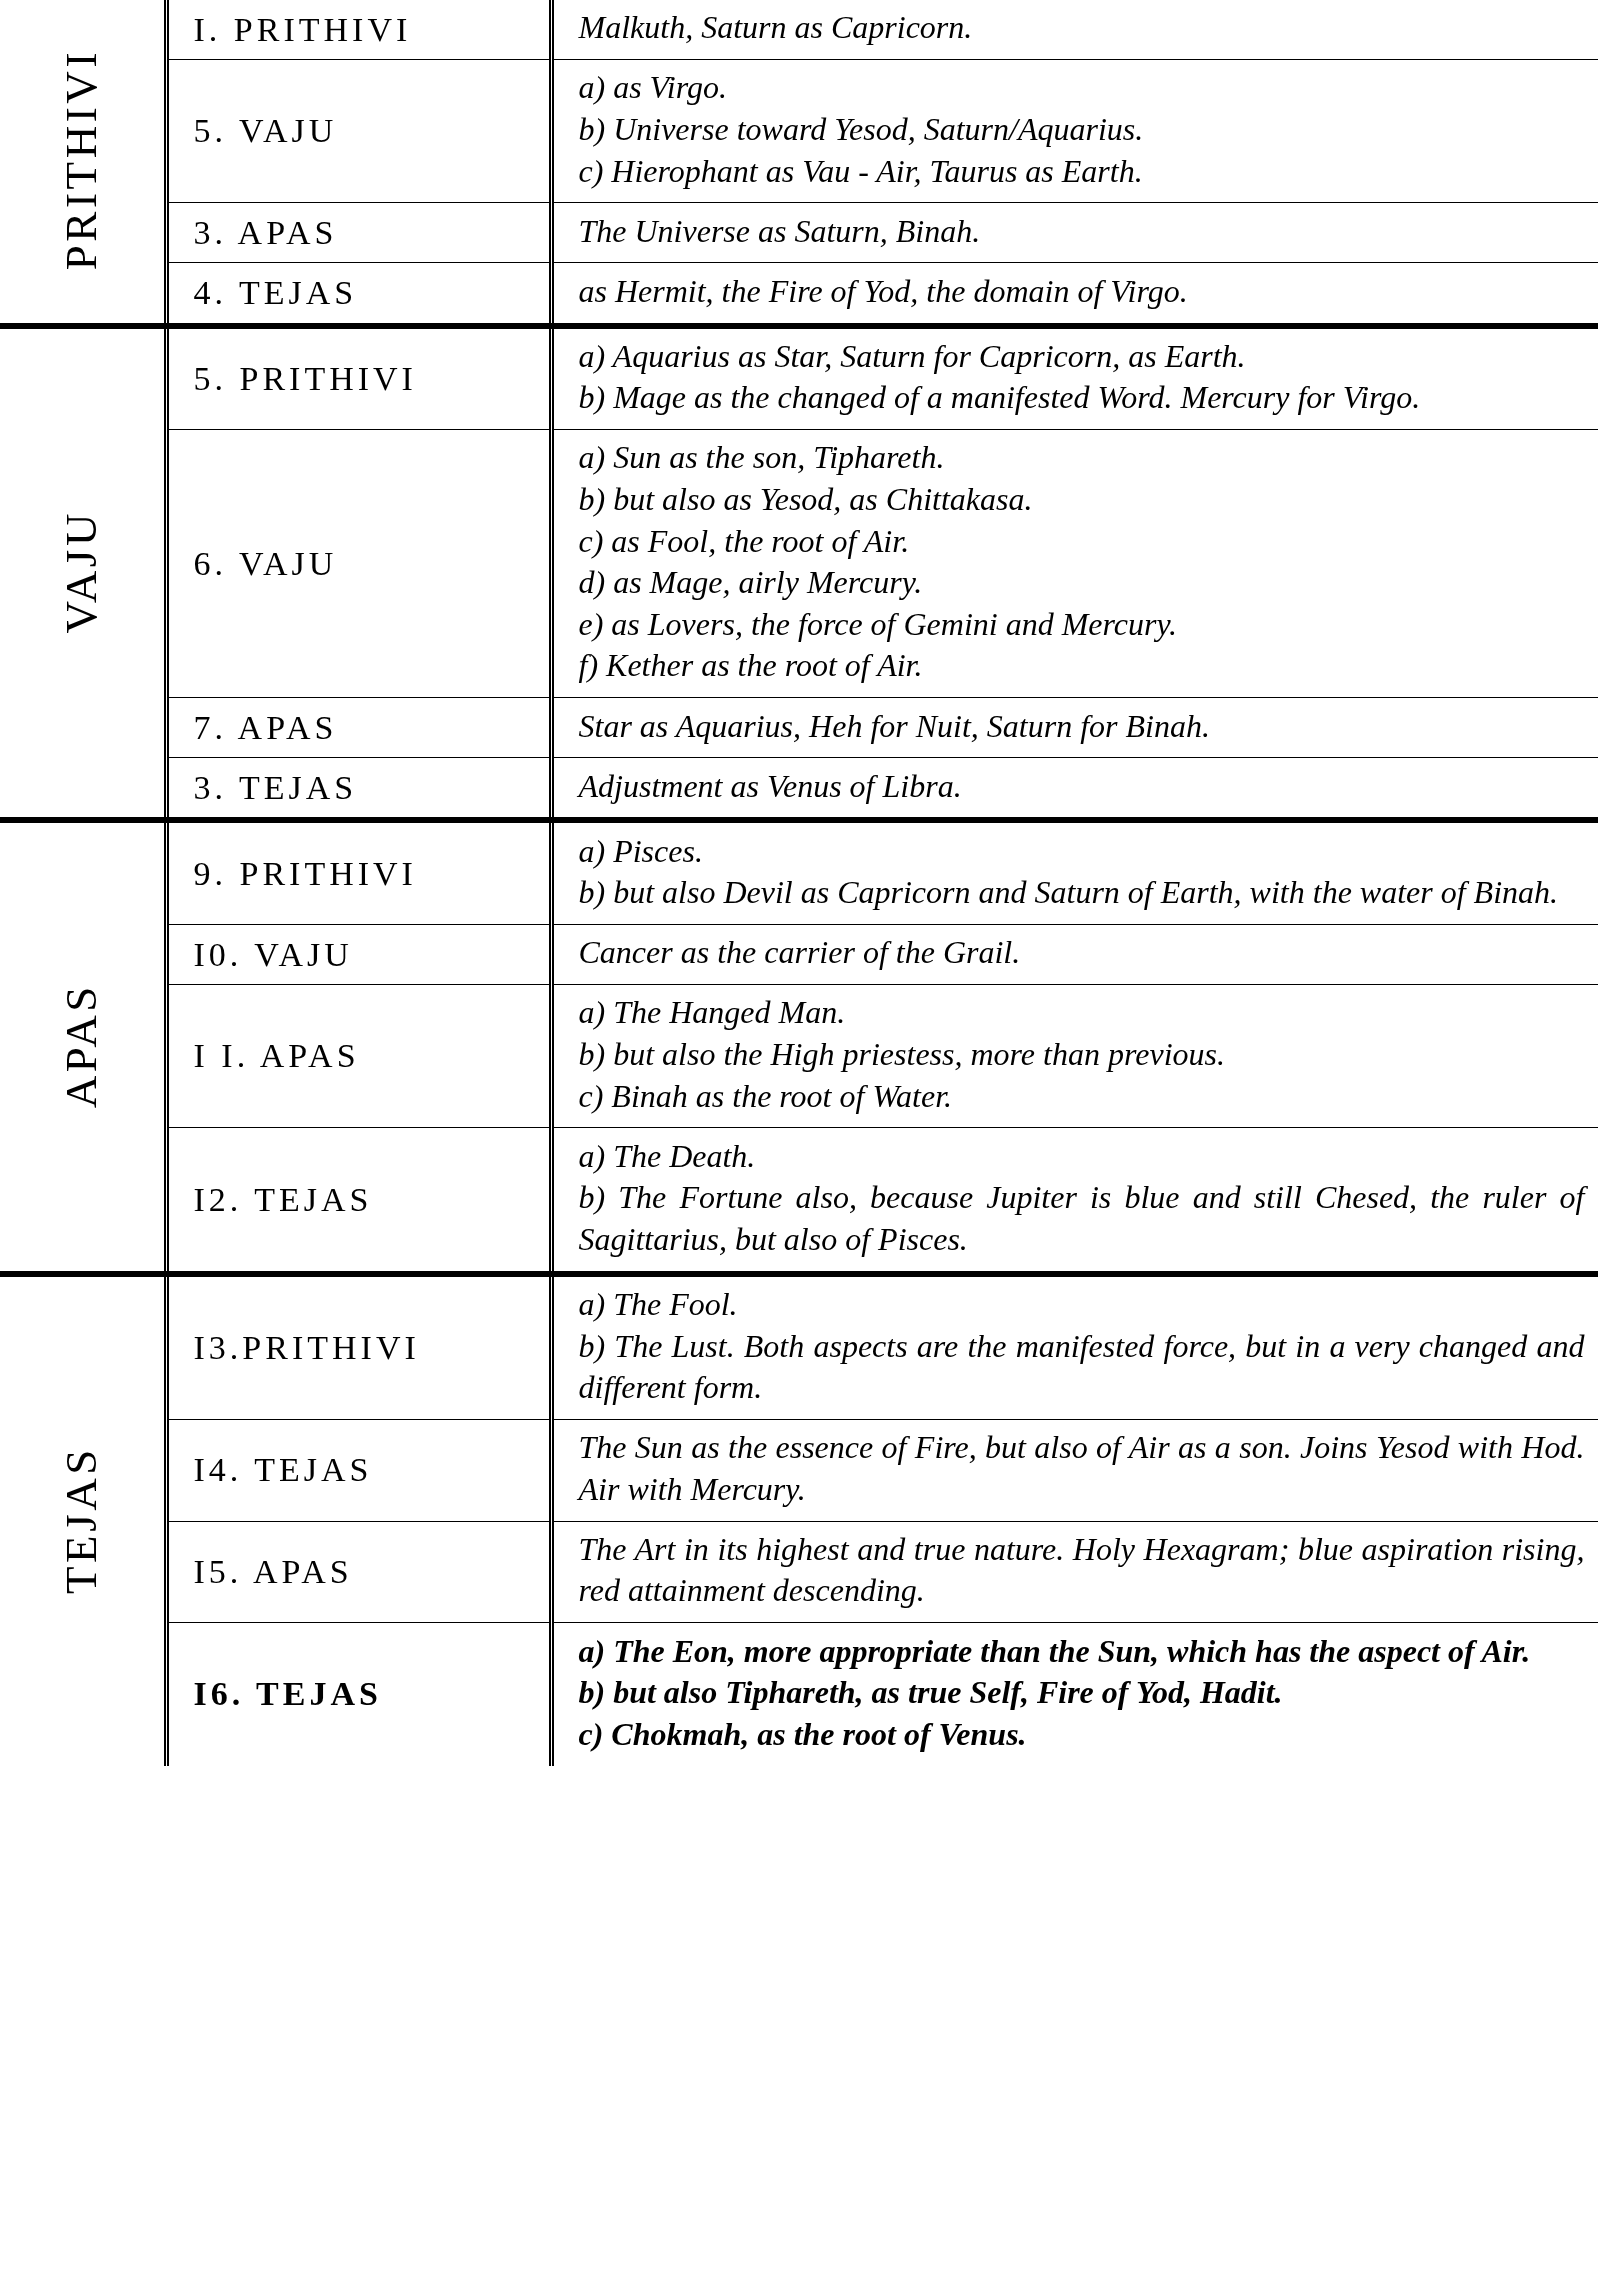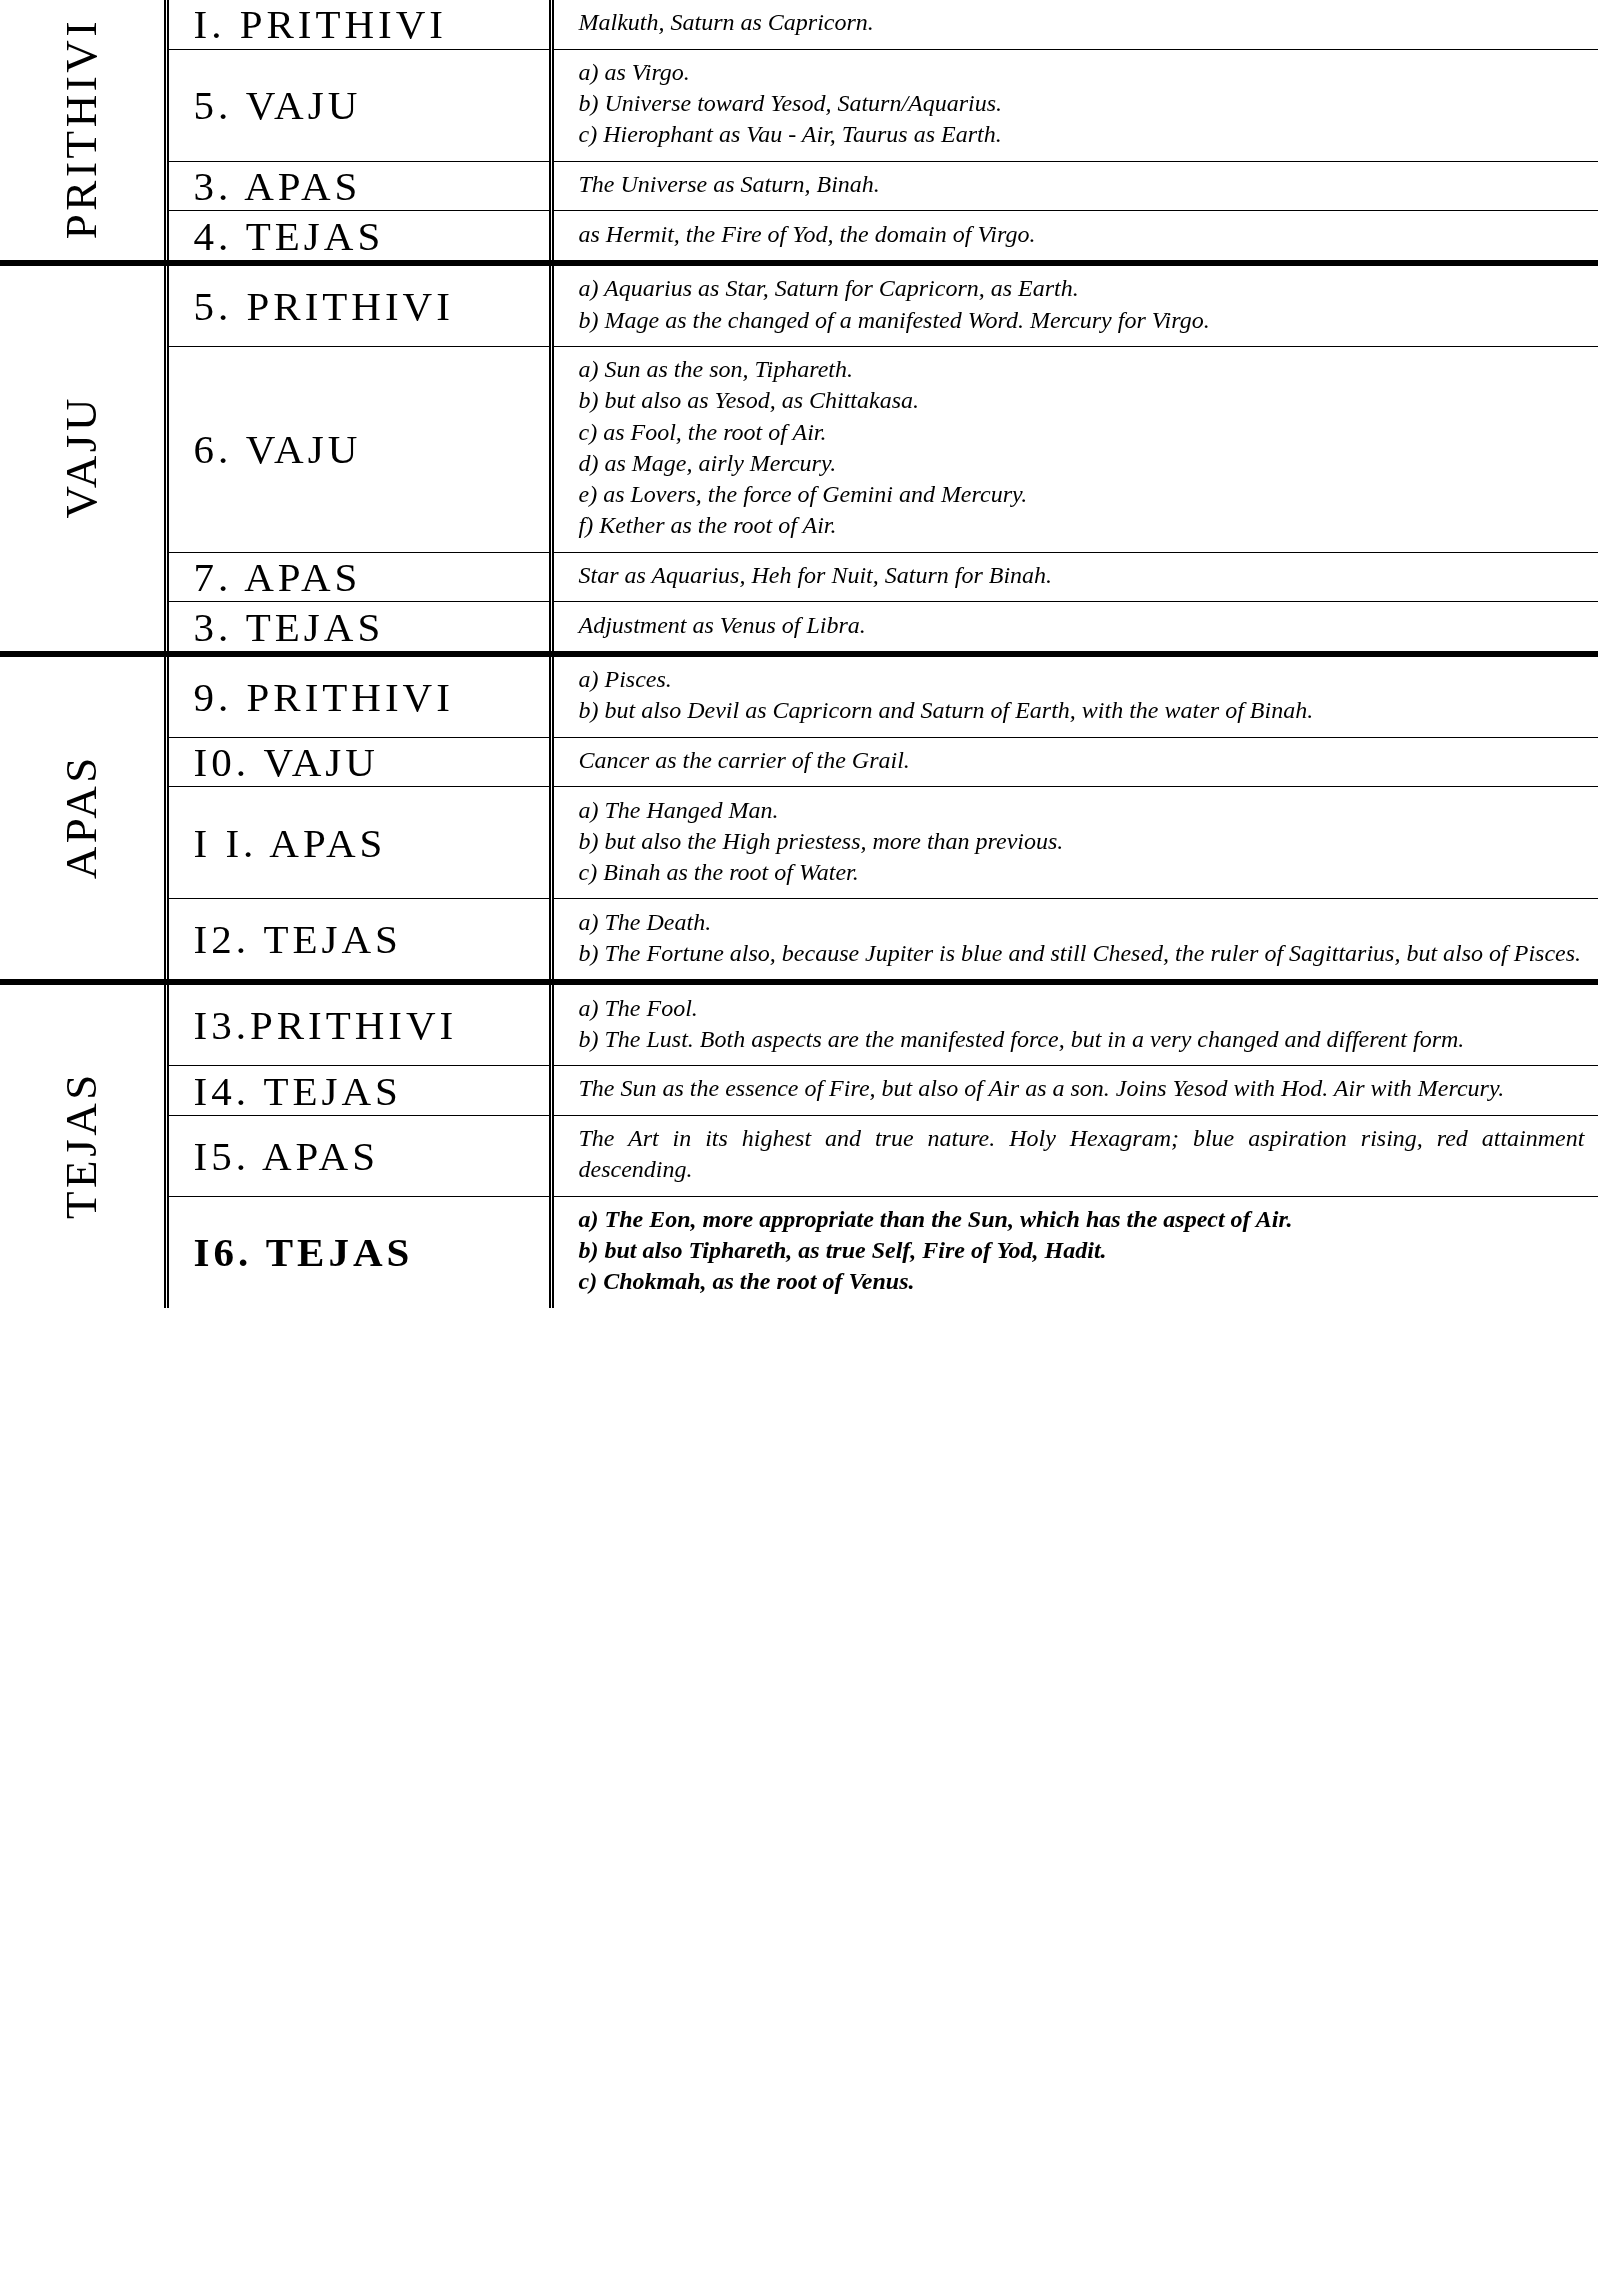--- a/index.html
+++ b/index.html
@@ -47,33 +47,33 @@
     font-family: "Liberation Serif", "DejaVu Serif", serif;
     font-weight: 400;
   }
 
   
   td.name-cell {
     border-right: 5.1px double #000;
     border-bottom: 1.5px solid #000;
     padding: 0 0 0 25px;
     vertical-align: middle;
-    font-size: 41px;
+    font-size: 34px;
     letter-spacing: 4px;
     white-space: nowrap;
     font-family: "Liberation Serif", "DejaVu Serif", serif;
   }
 
   
   td.desc-cell {
     border-bottom: 1.5px solid #000;
     padding: 7.3px 14.6px 10.2px 25px;
     vertical-align: middle;
     font-style: italic;
-    font-size: 24px;
+    font-size: 32px;
     line-height: 1.30;
     text-align: justify;
     font-family: "Liberation Serif", "DejaVu Serif", serif;
     margin-left: 48px;
   }
   td.desc-cell .line {
     display: block;
     white-space: normal;
   }
 

